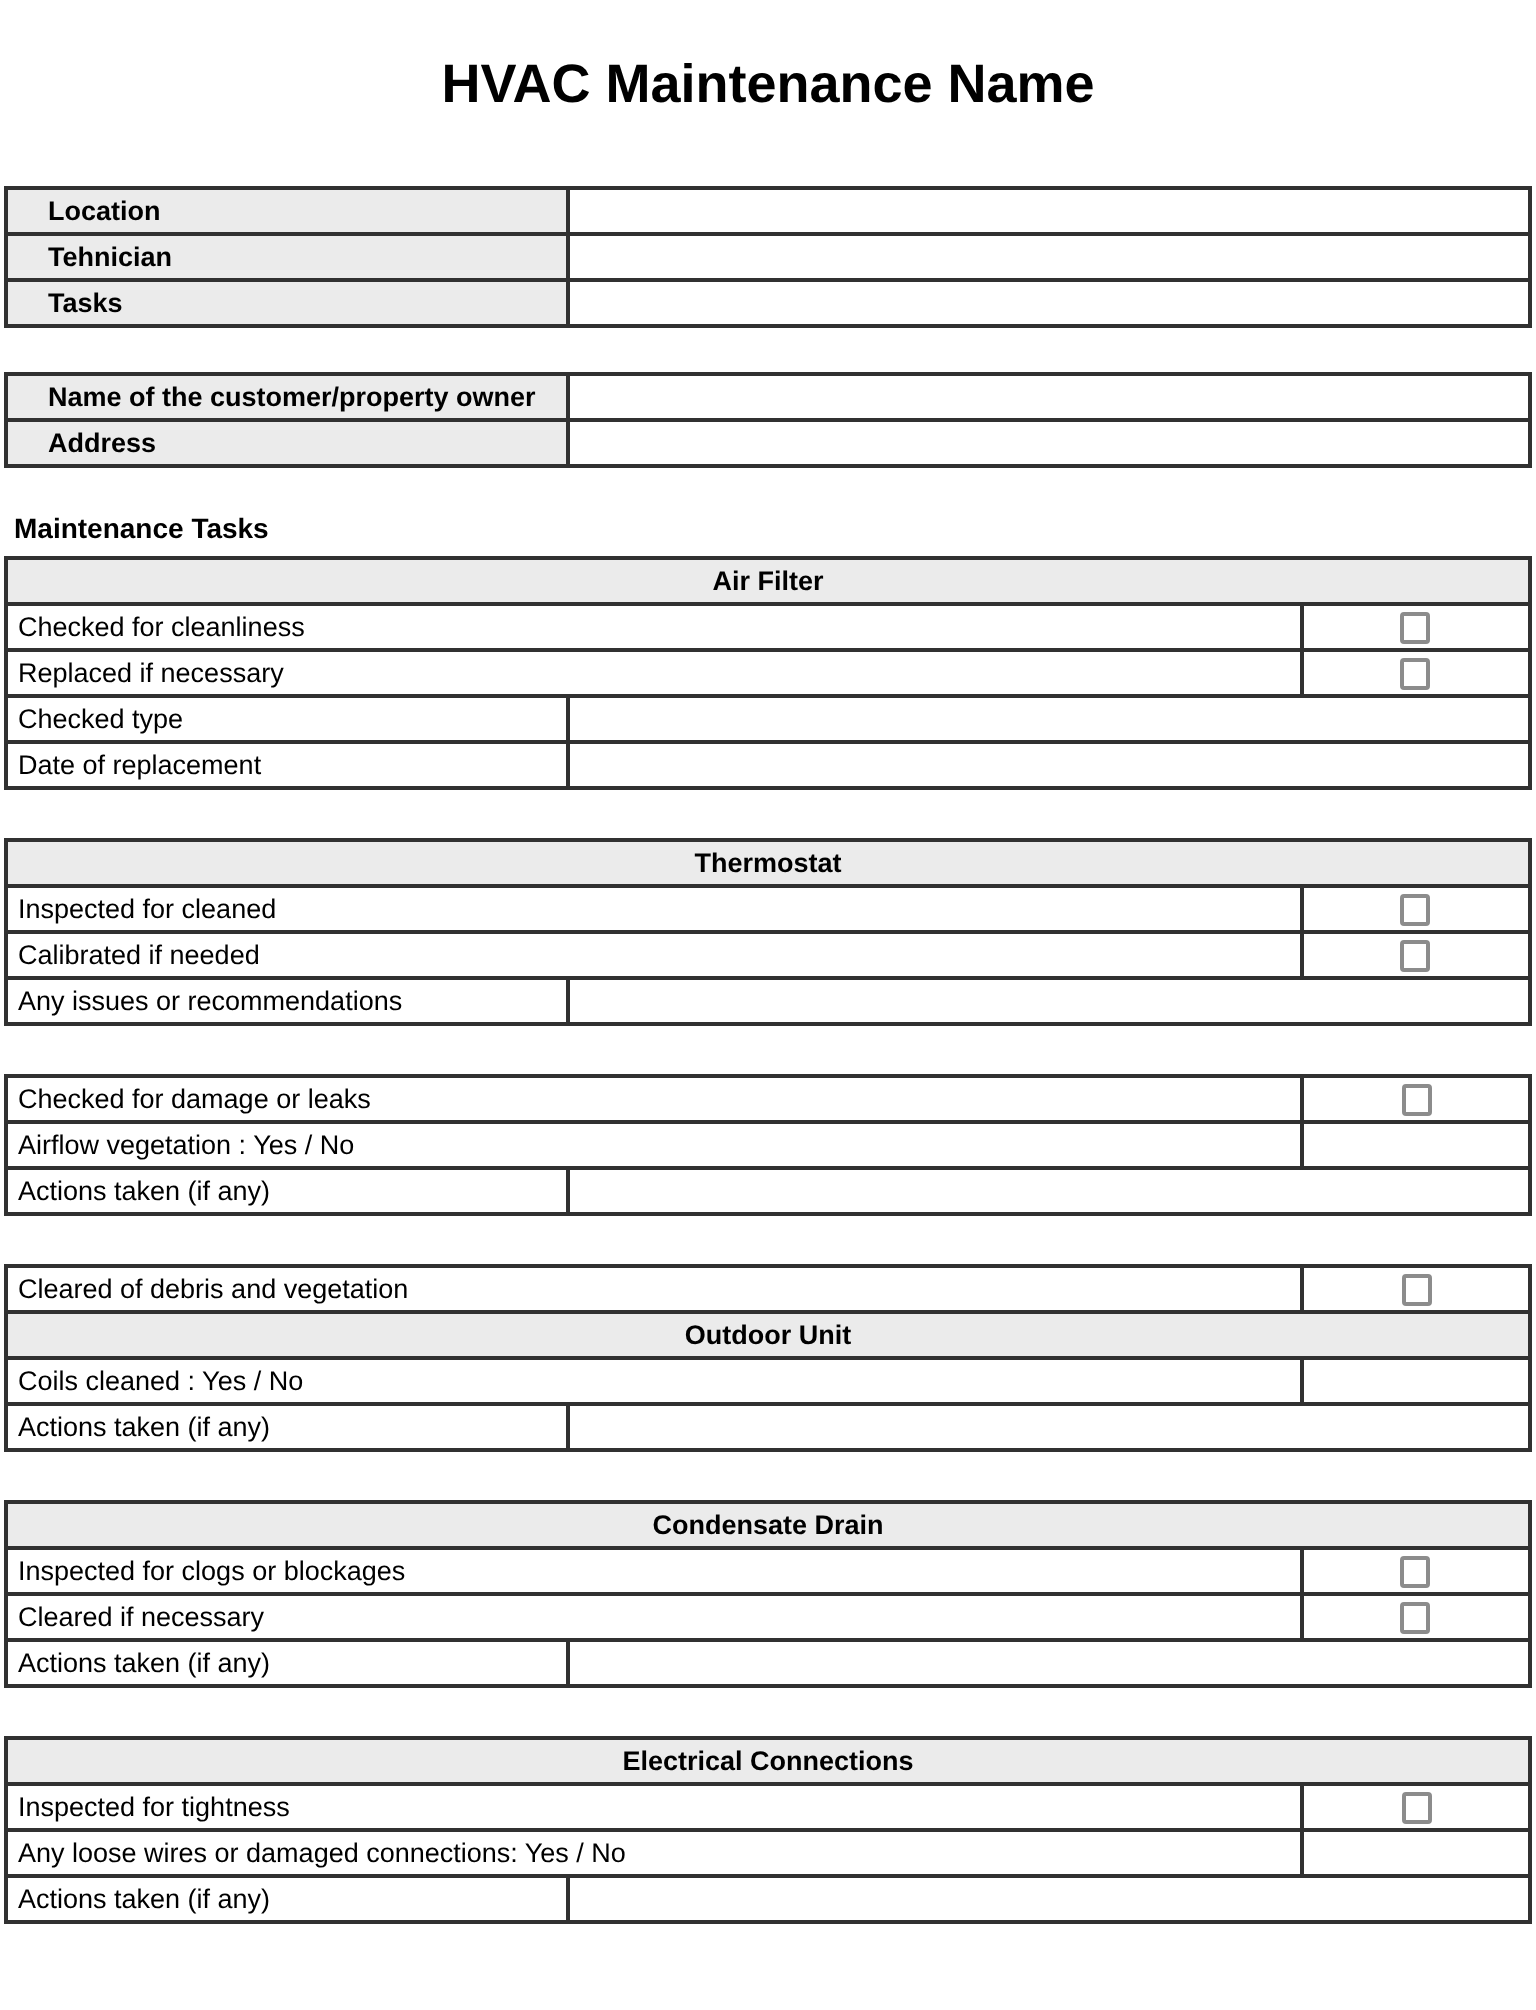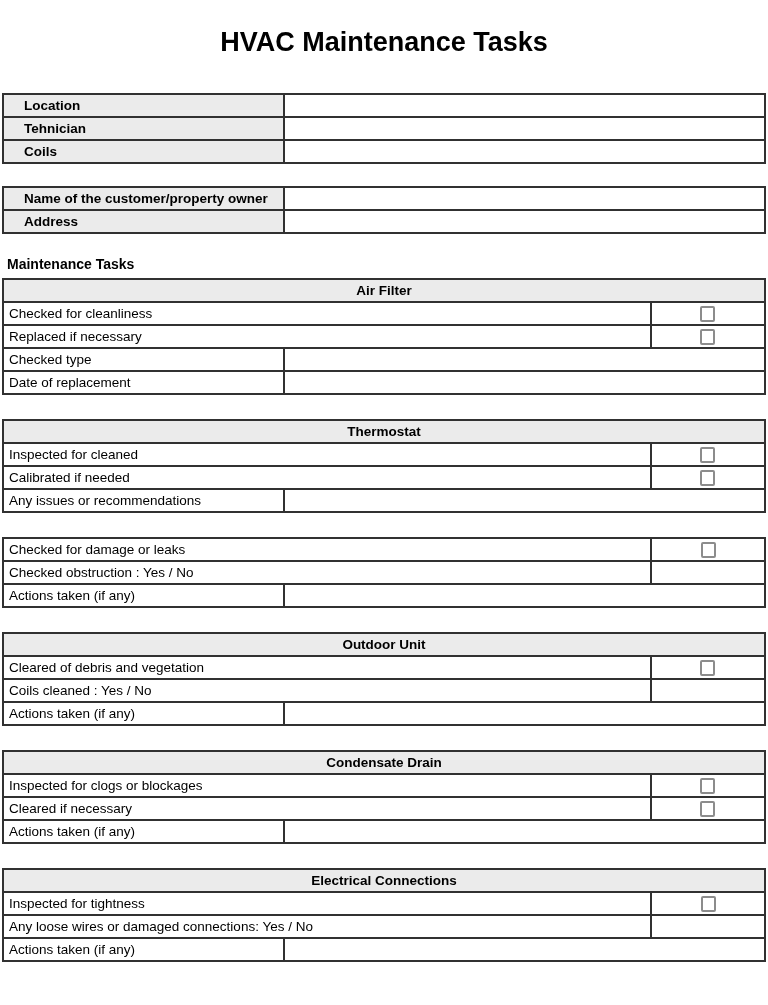--- a/index.html
+++ b/index.html
@@ -68,38 +68,38 @@
     border-radius: 2px;
     background: #ffffff;
     vertical-align: middle;
   }
 </style>
 </head>
 <body>
 
 <div class="page">
 
-  <h1 class="title">HVAC Maintenance Tasks</h1>
+  <h1 class="title">HVAC Maintenance Name</h1>
 
   <table class="form-table info-table first">
     <colgroup>
         <col style="width:281px">
         <col>
       </colgroup>
     <tbody>
       <tr>
         <td class="label-cell">Location</td>
         <td class="value-cell"></td>
       </tr>
       <tr>
         <td class="label-cell">Tehnician</td>
         <td class="value-cell"></td>
       </tr>
       <tr>
-        <td class="label-cell">Coils</td>
+        <td class="label-cell">Tasks</td>
         <td class="value-cell"></td>
       </tr>
     </tbody>
   </table>
 
   <table class="form-table info-table">
     <colgroup>
         <col style="width:281px">
         <col>
       </colgroup>
@@ -176,43 +176,43 @@
         <col style="width:281px">
         <col>
         <col style="width:114px">
       </colgroup>
     <tbody>
       <tr>
         <td colspan="2" class="task-label">Checked for damage or leaks</td>
         <td class="check-cell"><span class="checkbox"></span></td>
       </tr>
       <tr>
-        <td colspan="2" class="task-label">Checked obstruction : Yes / No</td>
+        <td colspan="2" class="task-label">Airflow vegetation : Yes / No</td>
         <td class="check-cell"></td>
       </tr>
       <tr>
         <td class="task-label">Actions taken (if any)</td>
         <td colspan="2" class="value-cell"></td>
       </tr>
     </tbody>
   </table>
 
   <table class="form-table task-table">
     <colgroup>
         <col style="width:281px">
         <col>
         <col style="width:114px">
       </colgroup>
     <tbody>
       <tr>
+        <td colspan="2" class="task-label">Cleared of debris and vegetation</td>
+        <td class="check-cell"><span class="checkbox"></span></td>
+      </tr>
+      <tr>
         <td colspan="3" class="section-header">Outdoor Unit</td>
-      </tr>
-      <tr>
-        <td colspan="2" class="task-label">Cleared of debris and vegetation</td>
-        <td class="check-cell"><span class="checkbox"></span></td>
       </tr>
       <tr>
         <td colspan="2" class="task-label">Coils cleaned : Yes / No</td>
         <td class="check-cell"></td>
       </tr>
       <tr>
         <td class="task-label">Actions taken (if any)</td>
         <td colspan="2" class="value-cell"></td>
       </tr>
     </tbody>

